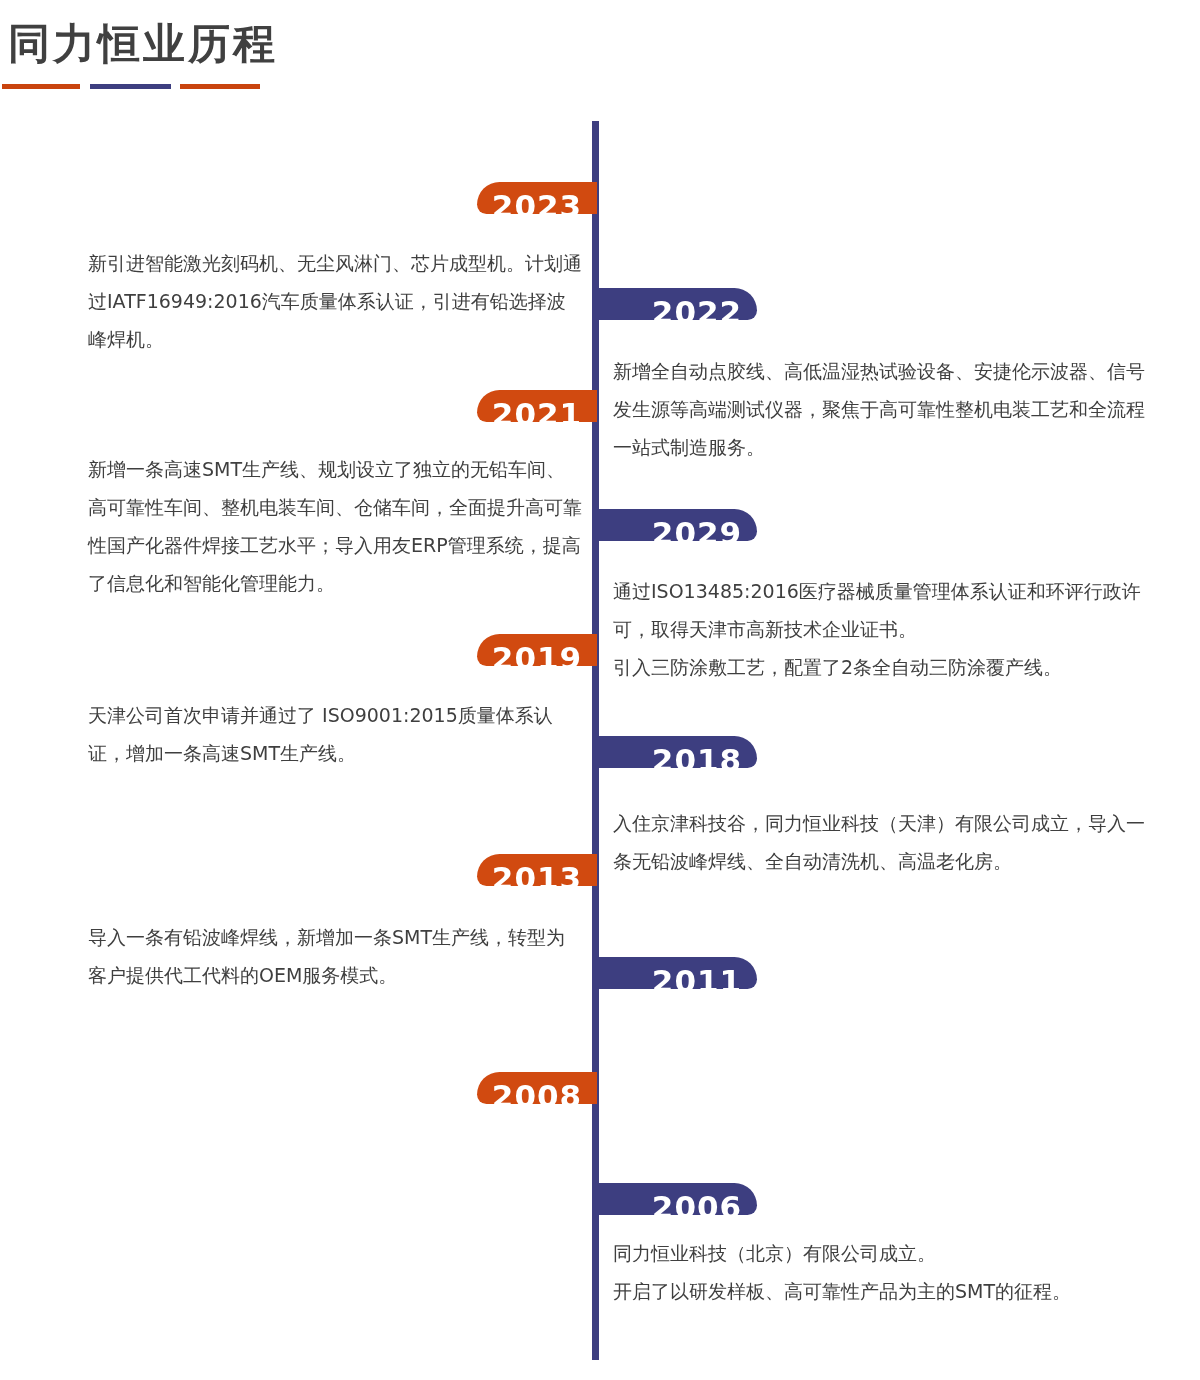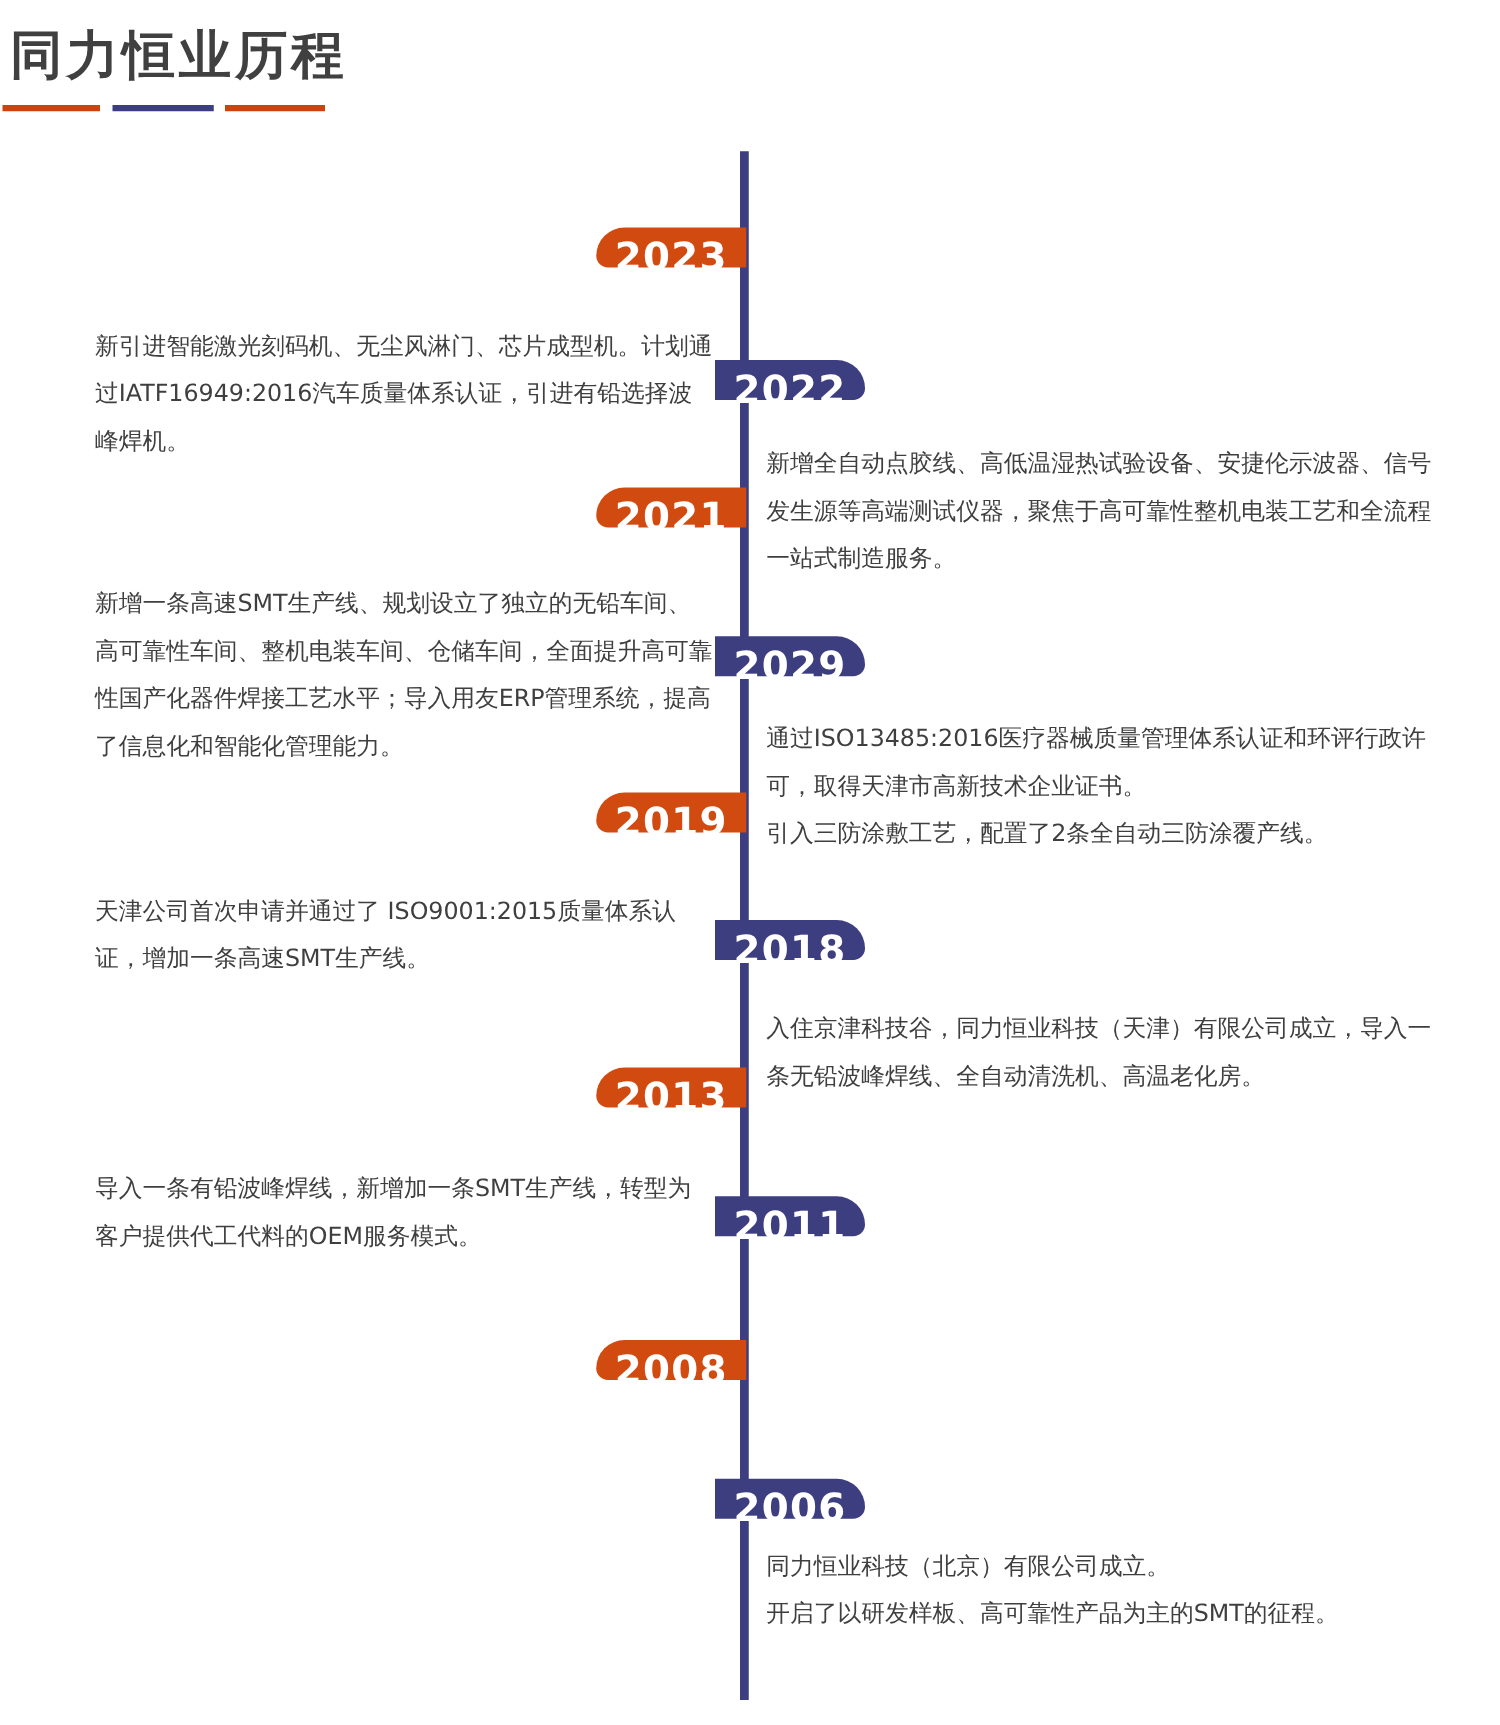--- a/index.html
+++ b/index.html
@@ -54,34 +54,35 @@
     font-weight: bold;
     letter-spacing: 1px;
     z-index: 2;
   }
   .badge.left {
     left: 477px;
     background: #d14a10;
     border-radius: 24px 0 0 10px;
   }
   .badge.right {
-    left: 572px;
+    left: 593px;
     background: #3d3e80;
     border-radius: 0 24px 10px 0;
+    padding-left: 44px;
   }
 
   .desc {
     position: absolute;
     font-size: 19px;
     line-height: 38px;
     color: #3f3f3f;
     white-space: pre-line;
     text-align: left;
   }
-  .desc.left  { left: 76px;  width: 495px; margin-top: 14px; }
+  .desc.left  { left: 88px;  width: 495px; }
   .desc.right { left: 613px; width: 540px; }
 </style>
 </head>
 <body>
 
 <div class="canvas">
 
   <div class="page-title">同力恒业历程</div>
   <div class="rule r1"></div>
   <div class="rule r2"></div>

